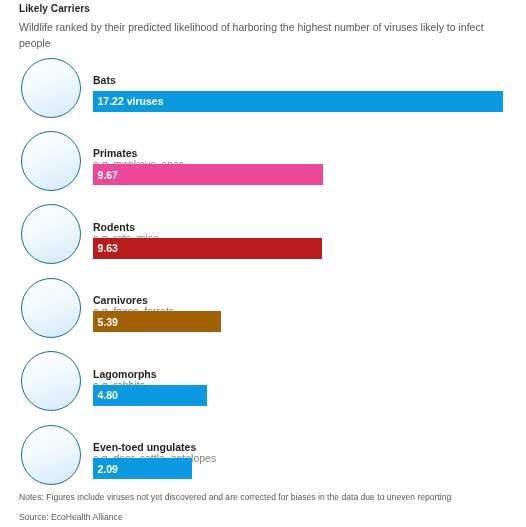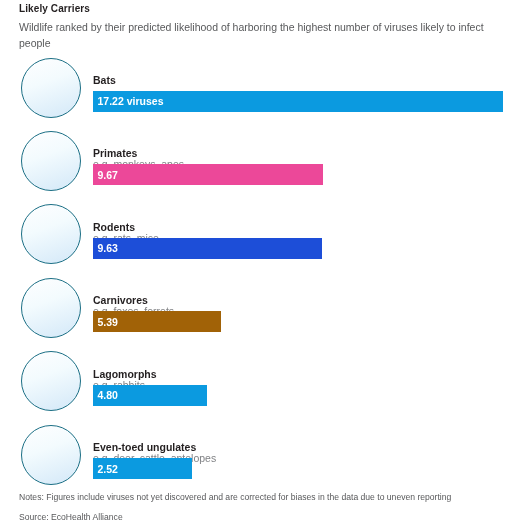--- a/index.html
+++ b/index.html
@@ -61,21 +61,21 @@
         <div class="cat" style="top: 147px;">Primates</div>
         <div class="sub" style="top: 158px;">e.g. monkeys, apes</div>
         <div class="bar" style="top: 164px; width: 230.243px; background: #ec4899;">
           <div class="barlabel">9.67</div>
         </div>
       </div>
       <div class="row">
         <div class="circle" style="top: 204px;"></div>
         <div class="cat" style="top: 220.5px;">Rodents</div>
         <div class="sub" style="top: 231.5px;">e.g. rats, mice</div>
-        <div class="bar" style="top: 237.5px; width: 229.29px; background: #1d4ed8;">
+        <div class="bar" style="top: 237.5px; width: 229.29px; background: #b91c1c;">
           <div class="barlabel">9.63</div>
         </div>
       </div>
       <div class="row">
         <div class="circle" style="top: 278px;"></div>
         <div class="cat" style="top: 294px;">Carnivores</div>
         <div class="sub" style="top: 305px;">e.g. foxes, ferrets</div>
         <div class="bar" style="top: 311px; width: 128.336px; background: #a16207;">
           <div class="barlabel">5.39</div>
         </div>
@@ -86,19 +86,19 @@
         <div class="sub" style="top: 378.5px;">e.g. rabbits</div>
         <div class="bar" style="top: 384.5px; width: 114.288px; background: rgb(11, 154, 224);">
           <div class="barlabel">4.80</div>
         </div>
       </div>
       <div class="row">
         <div class="circle" style="top: 425px;"></div>
         <div class="cat" style="top: 441px;">Even-toed ungulates</div>
         <div class="sub" style="top: 452px;">e.g. deer, cattle, antelopes</div>
         <div class="bar" style="top: 458px; width: 99.0496px; background: rgb(11, 154, 224);">
-          <div class="barlabel">2.52</div>
+          <div class="barlabel">2.09</div>
         </div>
       </div>
     </div>
   <div class="notes" style="top:492px">Notes: Figures include viruses not yet discovered and are corrected for biases in the data due to uneven reporting</div>
   <div class="notes" style="top:512px">Source: EcoHealth Alliance</div>
 </div>
 
 </body></html>

